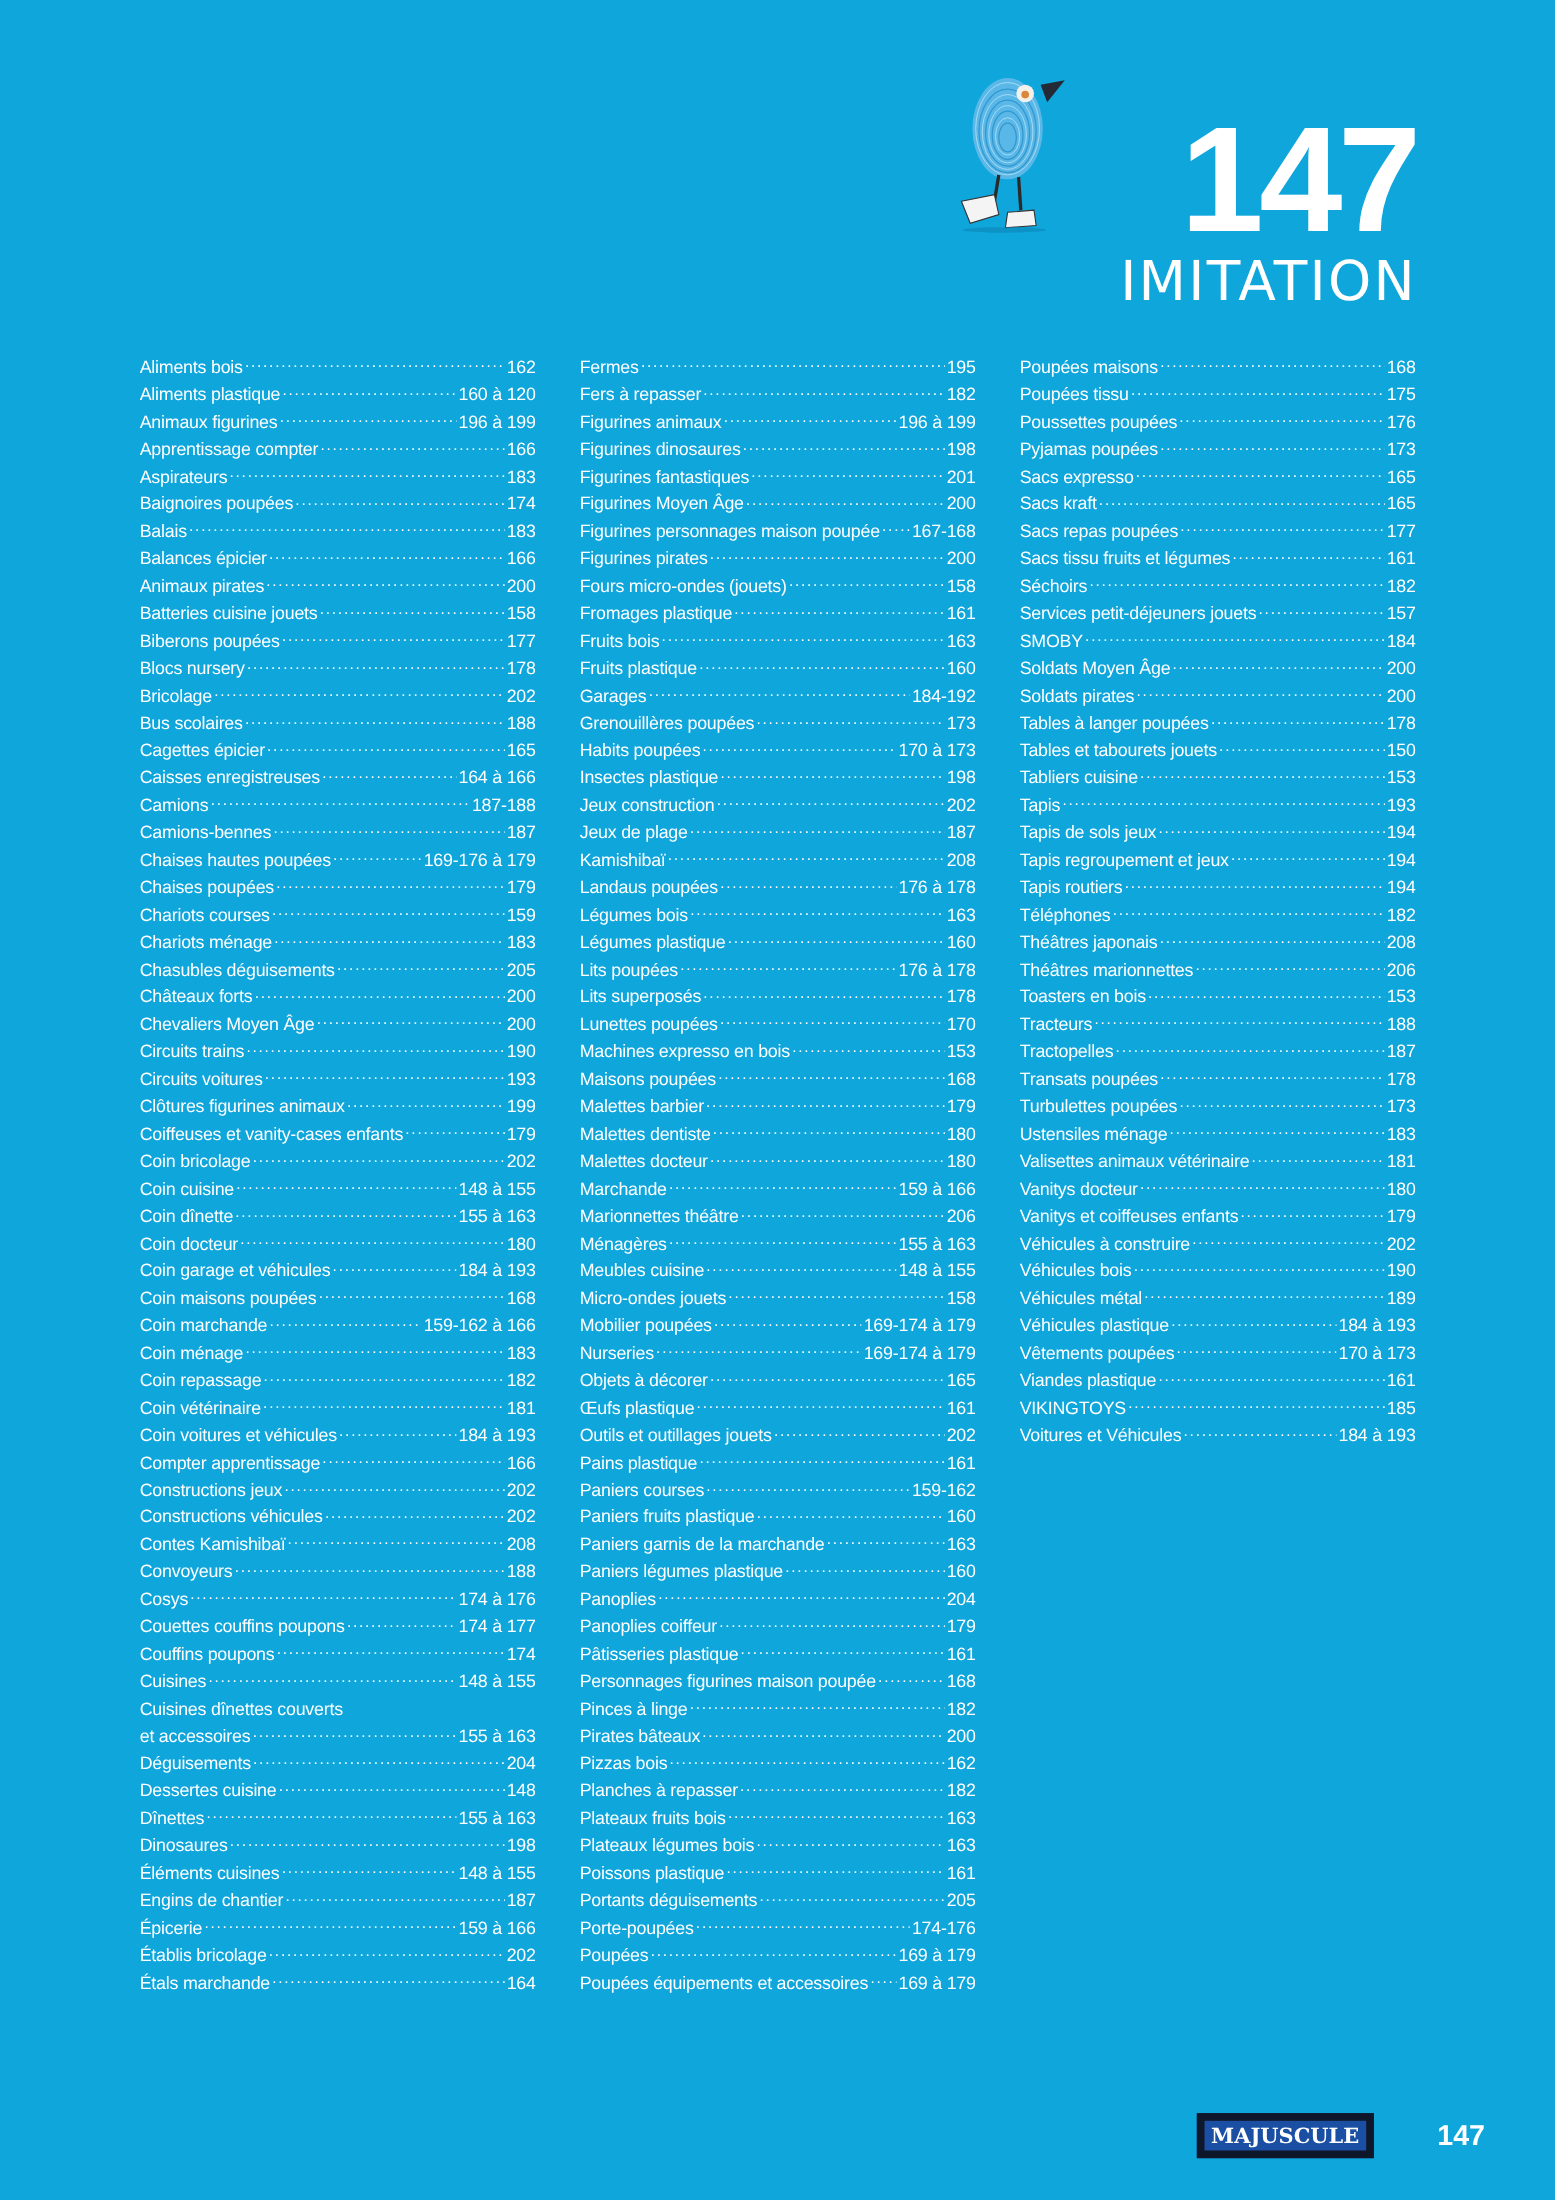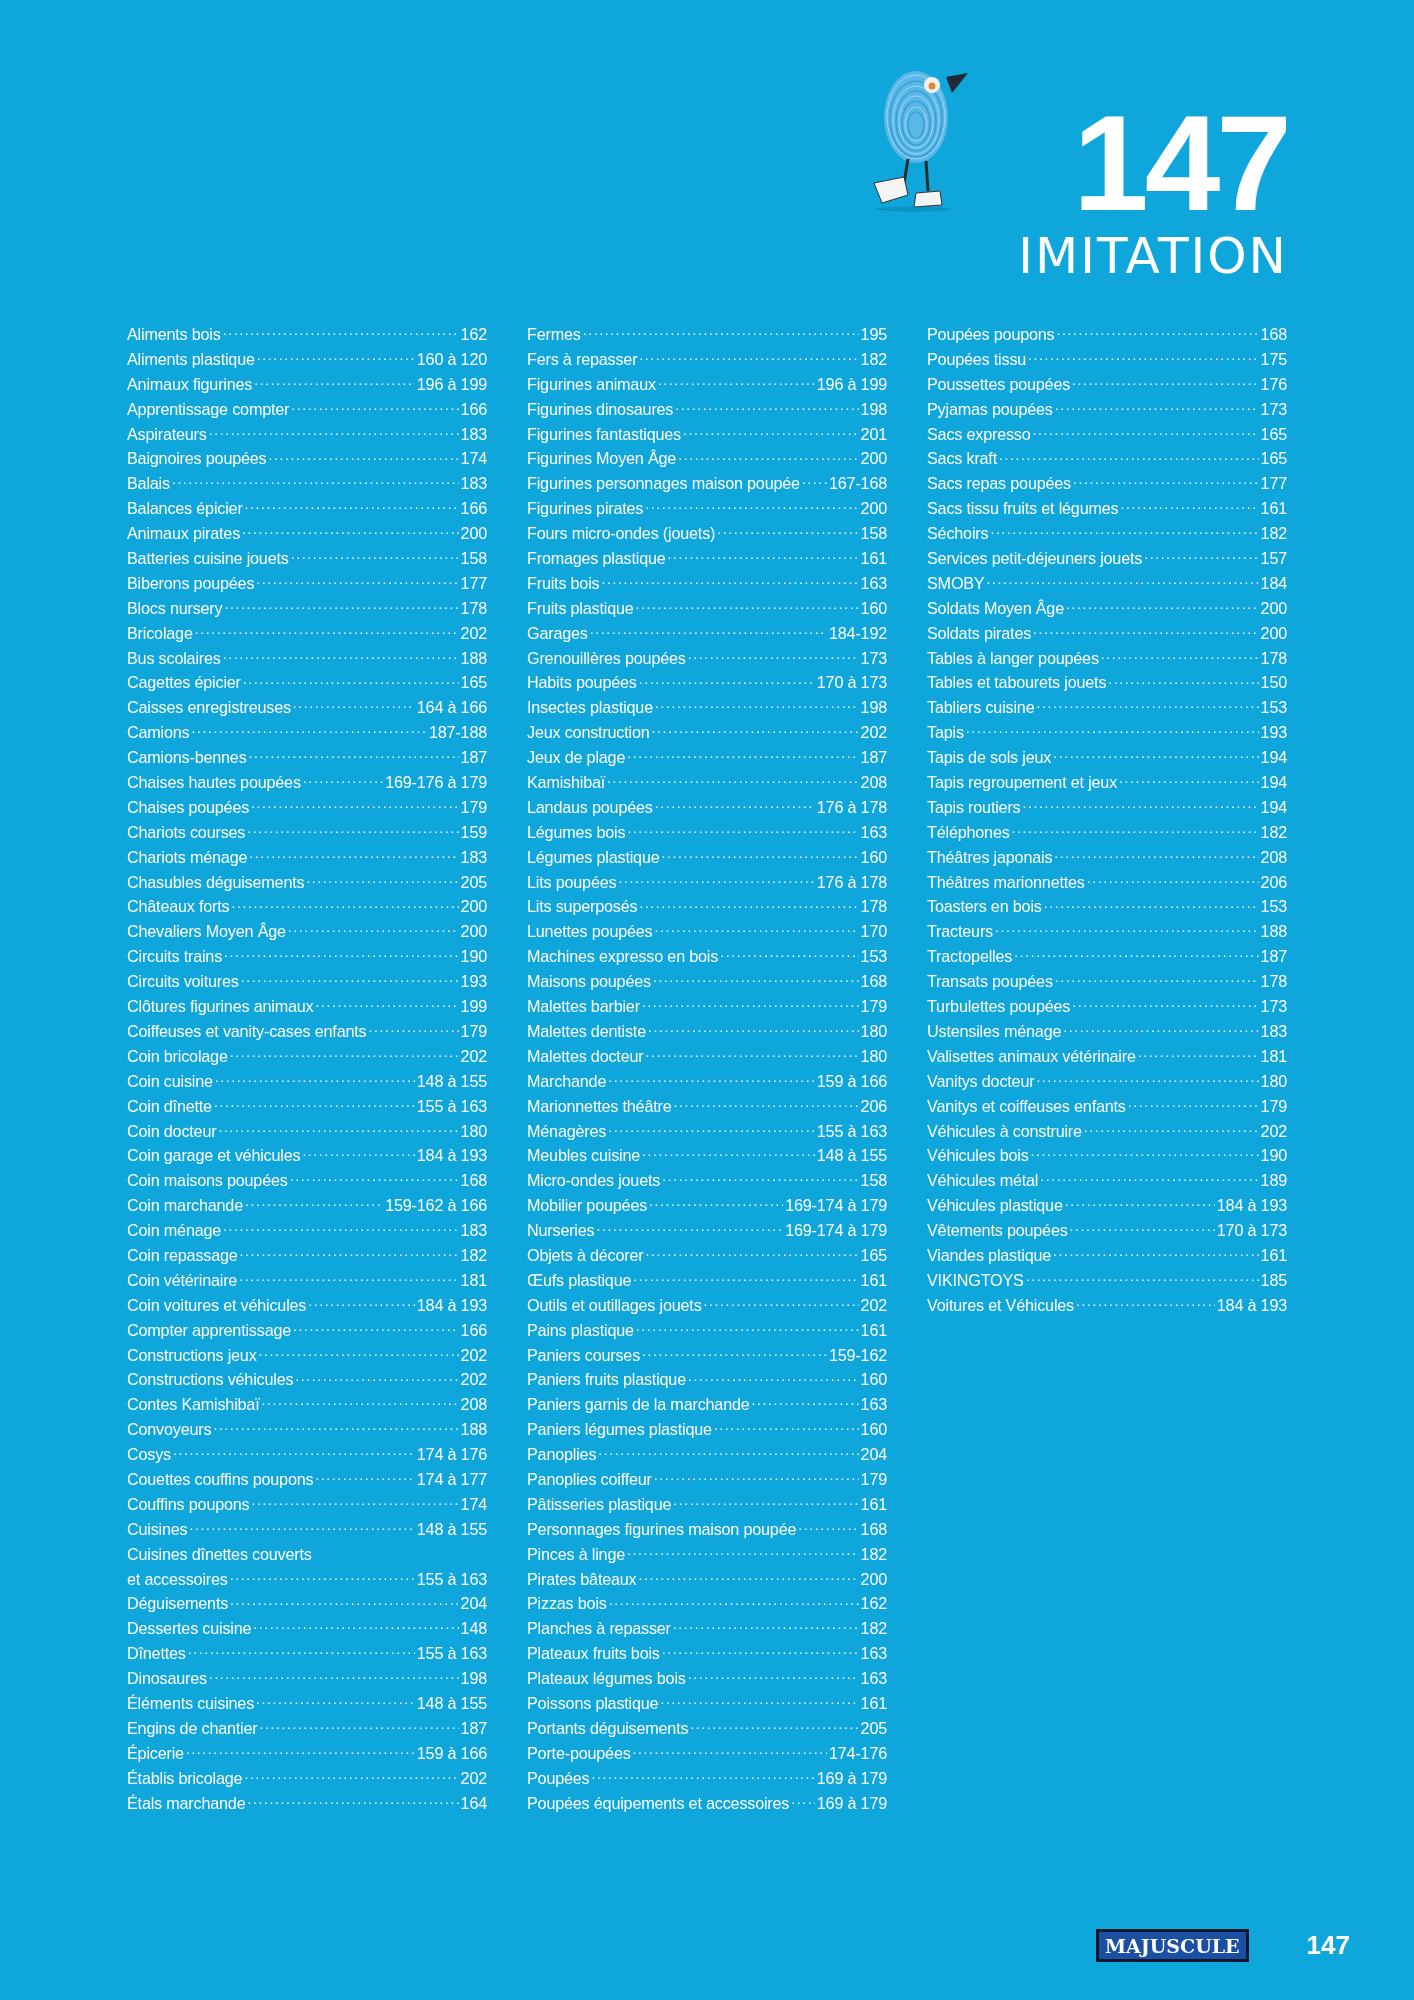--- a/index.html
+++ b/index.html
@@ -53,21 +53,21 @@
     white-space: nowrap;
   }
   .entry .page-ref { flex: 0 0 auto; }
 
   
   .footer { position: absolute; bottom: 38px; right: 64px; display: flex; align-items: center; }
   .brand-logo {
     background: #1a4fa3; color: #ffffff;
     font-family: "DejaVu Serif", serif; font-weight: 700;
     font-size: 19px; padding: 3px 6px 2px; letter-spacing: 0px;
-    border: 3px solid #0f172a;
+    border: 7px solid #0f172a;
   }
   .page-number {
     margin-left: 58px;
     font-family: "Liberation Sans", sans-serif; font-weight: 700;
     font-size: 26px;
   }
 </style>
 </head>
 <body>
 
@@ -699,21 +699,21 @@
           <span class="page-ref">169 à 179</span>
         </div>
         <div class="entry">
           <span class="label">Poupées équipements et accessoires</span>
           <span class="dots"></span>
           <span class="page-ref">169 à 179</span>
         </div>
       </div>
     <div class="col">
         <div class="entry">
-          <span class="label">Poupées poupons</span>
+          <span class="label">Poupées maisons</span>
           <span class="dots"></span>
           <span class="page-ref">168</span>
         </div>
         <div class="entry">
           <span class="label">Poupées tissu</span>
           <span class="dots"></span>
           <span class="page-ref">175</span>
         </div>
         <div class="entry">
           <span class="label">Poussettes poupées</span>

